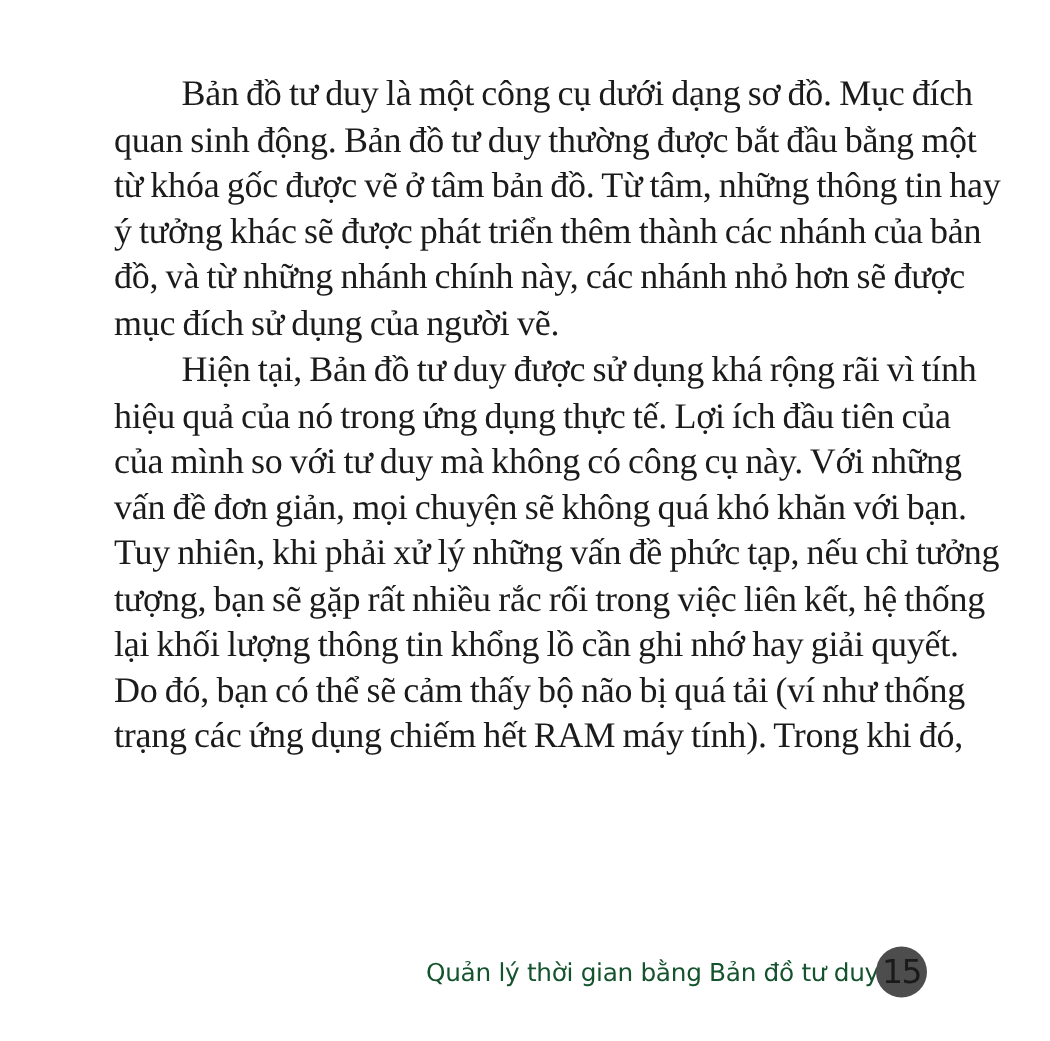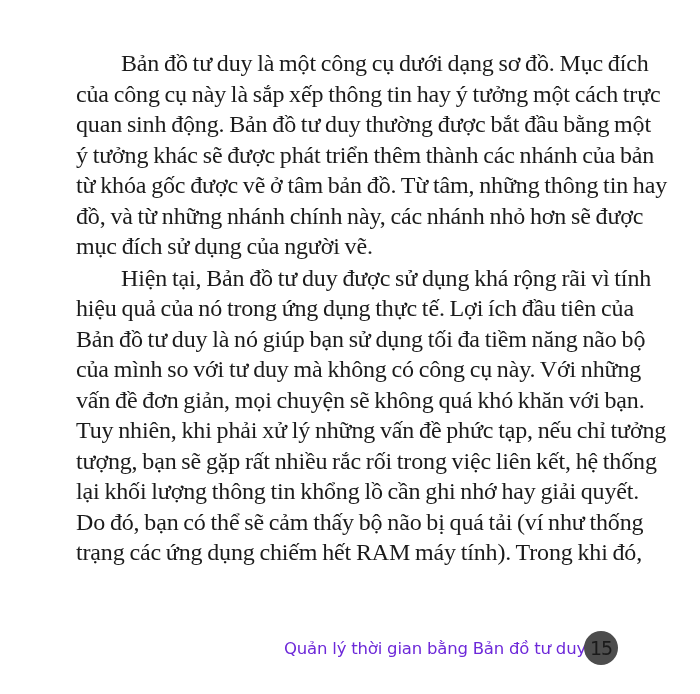--- a/index.html
+++ b/index.html
@@ -51,62 +51,60 @@
       position: absolute;
       left: 284px;
       top: 631px;
       height: 34px;
       display: flex;
       align-items: center;
     }
     .running-title {
       font-family: "DejaVu Sans", "Liberation Sans", sans-serif;
       font-size: 16.5px;
-      color: #6d28d9;
+      color: #14532d;
       letter-spacing: -0.2px;
       white-space: nowrap;
       width: 282px;
     }
     .page-number {
       position: absolute;
       left: 300px;
       top: 0;
       width: 34px;
       height: 34px;
       border-radius: 50%;
       background: #4d4d4d;
       display: flex;
       align-items: center;
       justify-content: center;
       font-family: "DejaVu Sans", "Liberation Sans", sans-serif;
-      font-size: 19px;
+      font-size: 22px;
       color: #1a1a1a;
       letter-spacing: -1px;
     }
   </style>
 </head>
 <body>
 
 <div class="page">
   <div class="body-text">
 
     <div class="paragraph">
       <span class="line indent">Bản đồ tư duy là một công cụ dưới dạng sơ đồ. Mục đích</span>
-      <span class="line">của công cụ này là sắp xếp thông tin hay ý tưởng một cách trực</span>
       <span class="line">quan sinh động. Bản đồ tư duy thường được bắt đầu bằng một</span>
+      <span class="line">từ khóa gốc được vẽ ở tâm bản đồ. Từ tâm, những thông tin hay</span>
       <span class="line">ý tưởng khác sẽ được phát triển thêm thành các nhánh của bản</span>
-      <span class="line">từ khóa gốc được vẽ ở tâm bản đồ. Từ tâm, những thông tin hay</span>
       <span class="line">đồ, và từ những nhánh chính này, các nhánh nhỏ hơn sẽ được</span>
       <span class="line last">mục đích sử dụng của người vẽ.</span>
     </div>
 
     <div class="paragraph">
       <span class="line indent">Hiện tại, Bản đồ tư duy được sử dụng khá rộng rãi vì tính</span>
       <span class="line">hiệu quả của nó trong ứng dụng thực tế. Lợi ích đầu tiên của</span>
-      <span class="line">Bản đồ tư duy là nó giúp bạn sử dụng tối đa tiềm năng não bộ</span>
       <span class="line">của mình so với tư duy mà không có công cụ này. Với những</span>
       <span class="line">vấn đề đơn giản, mọi chuyện sẽ không quá khó khăn với bạn.</span>
       <span class="line">Tuy nhiên, khi phải xử lý những vấn đề phức tạp, nếu chỉ tưởng</span>
       <span class="line">tượng, bạn sẽ gặp rất nhiều rắc rối trong việc liên kết, hệ thống</span>
       <span class="line">lại khối lượng thông tin khổng lồ cần ghi nhớ hay giải quyết.</span>
       <span class="line">Do đó, bạn có thể sẽ cảm thấy bộ não bị quá tải (ví như thống</span>
       <span class="line">trạng các ứng dụng chiếm hết RAM máy tính). Trong khi đó,</span>
     </div>
 
   </div>

